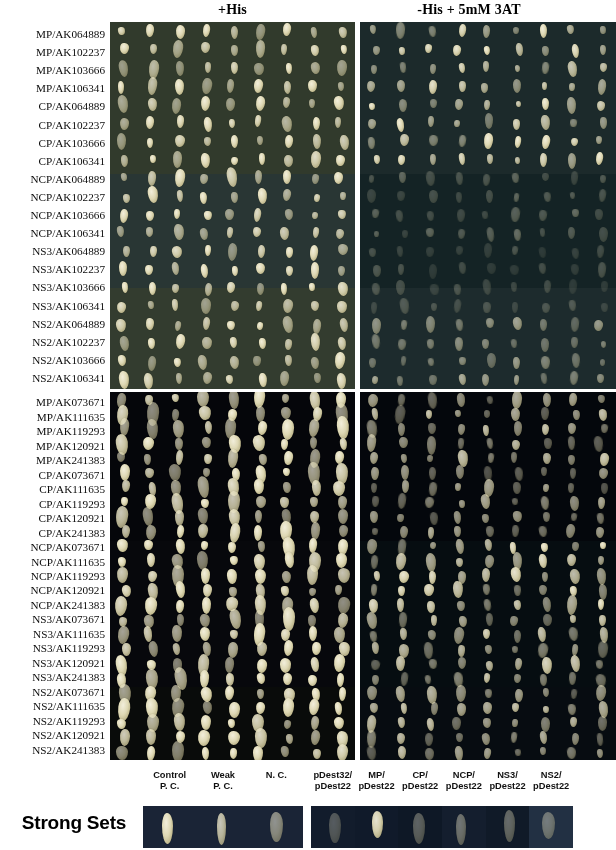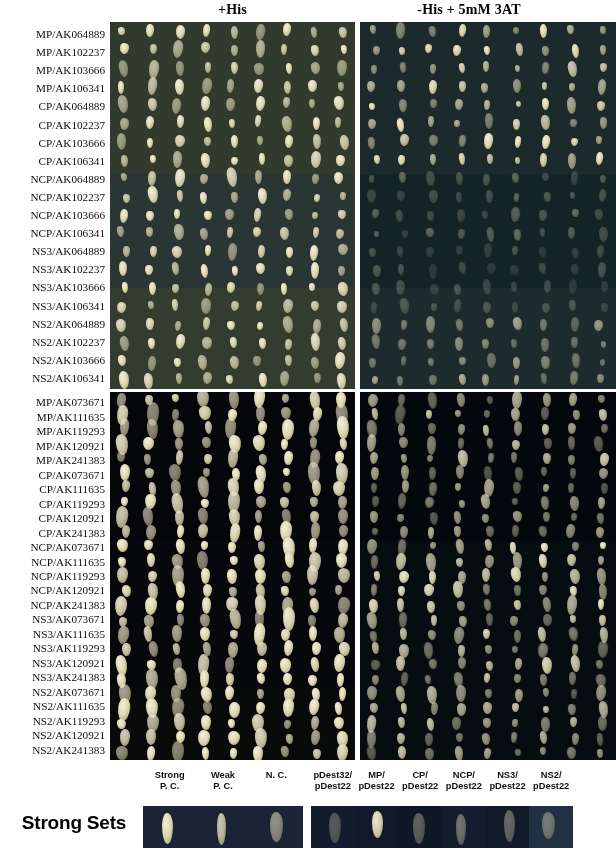--- a/index.html
+++ b/index.html
@@ -941,21 +941,21 @@
     <div class="colony" style="width: 6.8px; height: 10.7px; left: 124.3px; top: 356.3px; opacity: 0.68; transform: rotate(7.5deg);"></div>
     <div class="colony" style="width: 5.7px; height: 7.2px; left: 155.1px; top: 356.6px; opacity: 0.46; filter: blur(0.3px); transform: rotate(-6.4deg);"></div>
     <div class="colony" style="width: 5.9px; height: 8.2px; left: 179.5px; top: 355.3px; opacity: 0.58; transform: rotate(-2.4deg);"></div>
     <div class="colony" style="width: 8.8px; height: 11.8px; left: 206.5px; top: 354.6px; opacity: 0.5; filter: blur(0.3px); transform: rotate(-4.1deg);"></div>
     <div class="colony" style="width: 6.2px; height: 8.9px; left: 237.4px; top: 357px; opacity: 0.62; transform: rotate(-5.2deg);"></div>
   </div>
 
 <div id="control-label">Strong Sets</div>
 
 <div id="ctrl-heads-left">
-    <div class="ctrl-head" style="left: 143px; width: 53.3333px; top: 770px;">Strong
+    <div class="ctrl-head" style="left: 143px; width: 53.3333px; top: 770px;">Control
 P. C.</div>
     <div class="ctrl-head" style="left: 196.333px; width: 53.3333px; top: 770px;">Weak
 P. C.</div>
     <div class="ctrl-head" style="left: 249.667px; width: 53.3333px; top: 770px;">N. C.</div>
   </div>
 <div id="ctrl-heads-right">
     <div class="ctrl-head" style="left: 311px; width: 43.6667px; top: 770px;">pDest32/
 pDest22</div>
     <div class="ctrl-head" style="left: 354.667px; width: 43.6667px; top: 770px;">MP/
 pDest22</div>

